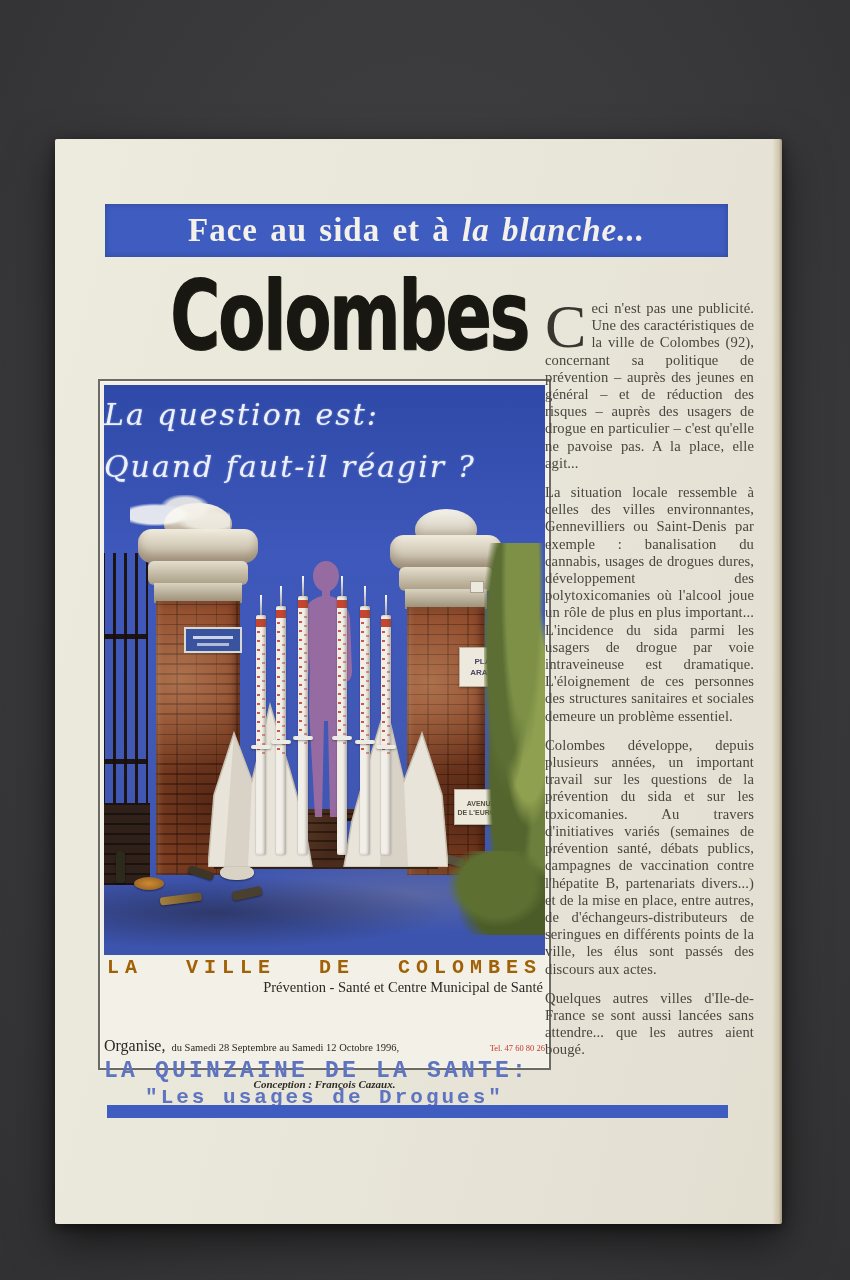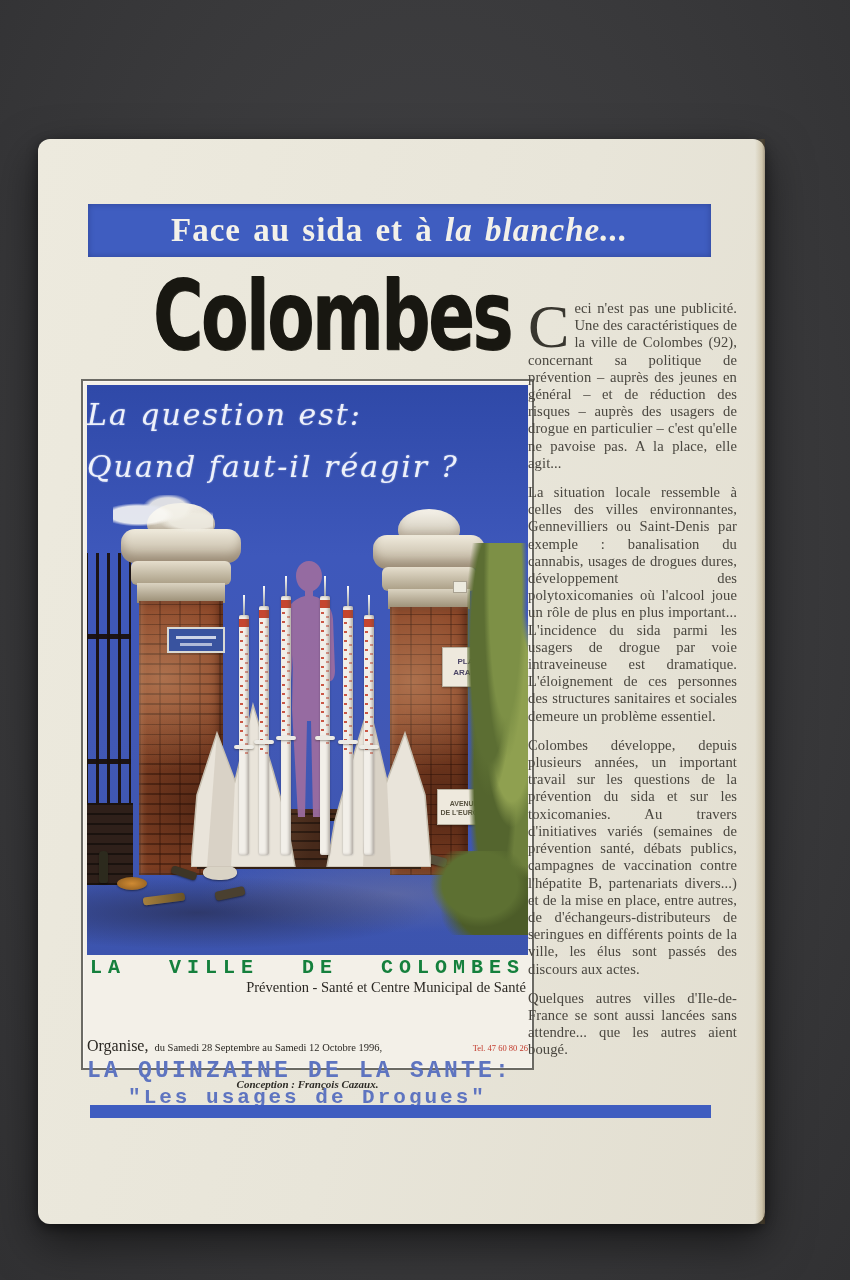--- a/index.html
+++ b/index.html
@@ -1,23 +1,23 @@
 <!DOCTYPE html>
 <html><head>
 <meta charset="utf-8">
 <style>
   html,body{margin:0;padding:0;background:#2f2f31;}
   .scene{position:relative;width:850px;height:1280px;overflow:hidden;
     background:radial-gradient(ellipse at 50% 42%, #434346 0%, #3a3a3c 55%, #313133 100%);
     font-family:"Liberation Serif", serif;}
   
-  .page{position:absolute;left:38px;top:139px;width:727px;height:1085px;
+  .page{position:absolute;left:55px;top:139px;width:727px;height:1085px;
     background:linear-gradient(105deg,#edeade 0%,#e8e5d9 55%,#e2ded0 100%);
     box-shadow:0 18px 45px rgba(0,0,0,.55),0 4px 12px rgba(0,0,0,.45);
-    border-radius:12px;}
+    border-radius:2px;}
   .page::after{content:"";position:absolute;right:0;top:0;bottom:0;width:10px;
     background:linear-gradient(90deg,rgba(0,0,0,0),rgba(150,125,70,.28) 70%,rgba(80,60,30,.45));}
   
   .banner{position:absolute;left:50px;top:65px;width:623px;height:53px;background:#3f5dc0;
     color:#f3f1e9;text-align:center;line-height:53px;font-size:33px;font-weight:bold;
     letter-spacing:1px;word-spacing:3px;box-shadow:inset 0 0 6px rgba(0,0,30,.25);}
   .banner .it{font-style:italic;}
   
   .headline{position:absolute;left:70px;top:124px;width:372px;height:104px;text-align:center;
     font-family:"DejaVu Sans", sans-serif;font-weight:bold;font-size:86px;color:#181711;
@@ -110,21 +110,21 @@
     background-image:linear-gradient(#c5452f,#c5452f),
       repeating-linear-gradient(180deg,rgba(198,70,50,.9) 0 2px,transparent 2px 9px),
       repeating-linear-gradient(180deg,rgba(198,70,50,.55) 0 2px,transparent 2px 9px);
     background-size:100% 8px,3px 52%,3px 52%;background-position:0 4px,1px 16px,6px 20px;background-repeat:no-repeat;}
   .syr::before{content:"";position:absolute;left:4px;top:-20px;width:2px;height:20px;
     background:linear-gradient(180deg,#fafafa,#9aa0a8);}
   .syr::after{content:"";position:absolute;left:-5px;top:54%;width:20px;height:4px;background:#edebe5;
     border-radius:2px;box-shadow:0 1px 2px rgba(40,30,20,.4);}
   
   .pfoot{position:relative;width:441px;height:109px;background:#f3f0e8;font-family:"Liberation Mono", monospace;}
-  .cityrow{display:flex;justify-content:space-between;padding:1px 3px 0;color:#15803d;
+  .cityrow{display:flex;justify-content:space-between;padding:1px 3px 0;color:#a16207;
     font-weight:bold;font-size:20px;letter-spacing:6px;line-height:23px;}
   .subrow{text-align:right;padding-right:2px;font-family:Liberation Serif, serif;
     font-size:14.5px;color:#2b2823;line-height:17px;}
   .orgrow{display:flex;justify-content:space-between;align-items:baseline;line-height:15px;
     font-family:"Liberation Serif", serif;color:#2b2823;}
   .orgrow .big{font-size:16px;}
   .orgrow .small{font-size:10.5px;flex:1;padding-left:6px;margin-top:44px;}
   .orgrow .tel{font-size:8.5px;color:#c2392b;white-space:nowrap;}
   .quinz{color:#5e74c0;font-weight:bold;font-size:23px;letter-spacing:3.2px;line-height:27px;margin-top:2px;white-space:nowrap;}
   .usages{color:#5e74c0;font-weight:bold;font-size:21px;letter-spacing:3px;text-align:center;line-height:25px;}

